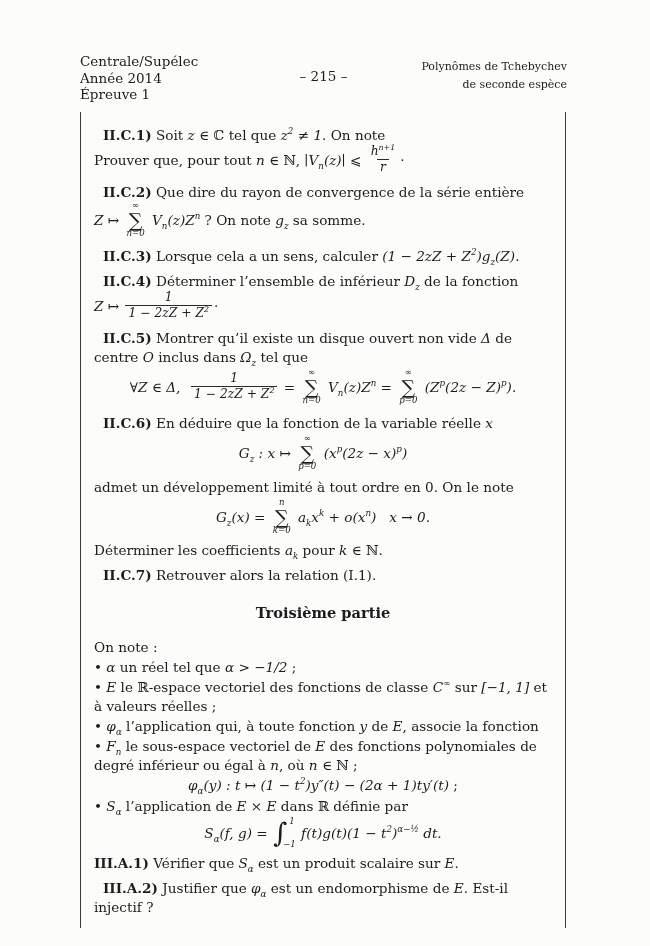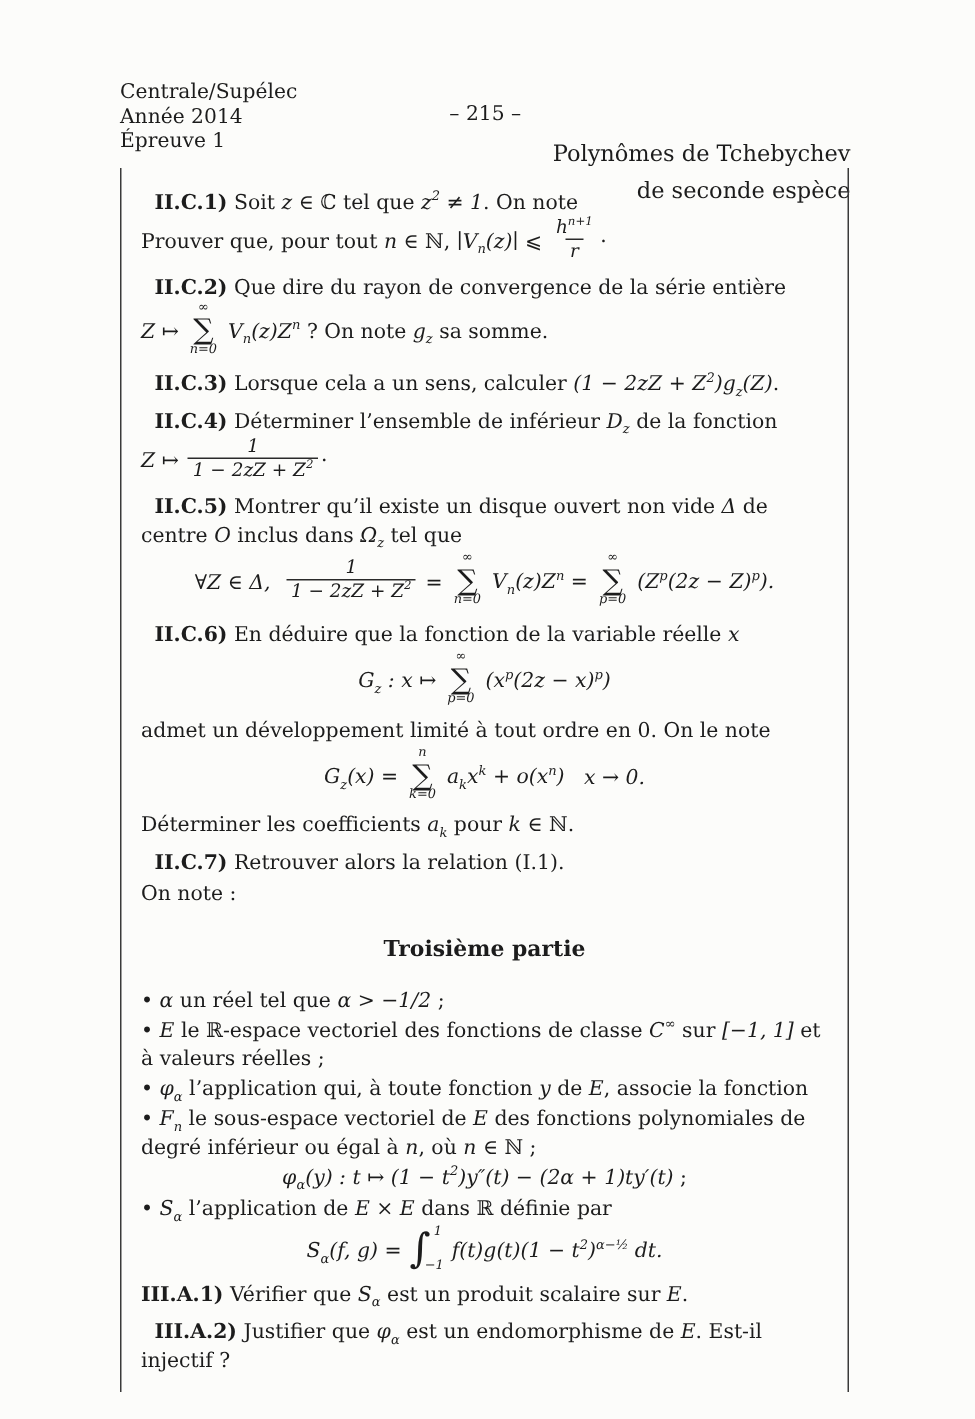--- a/index.html
+++ b/index.html
@@ -9,21 +9,21 @@
     font-family:"DejaVu Serif","Liberation Serif",serif;
     font-size:13.6px;line-height:1.4;
     position:relative;overflow:hidden;
   }
   .sheet{position:relative;width:650px;height:946px;}
 
   
   .hdr{position:absolute;left:80px;width:487px;top:53px;height:52px;}
   .h-left{position:absolute;left:0;top:0;font-size:13.5px;line-height:1.24;}
   .h-center{position:absolute;left:0;width:100%;text-align:center;top:14px;font-size:13.5px;}
-  .h-right{position:absolute;right:0;top:5px;text-align:right;font-size:15px;line-height:1.65;margin-top:32px;}
+  .h-right{position:absolute;right:0;top:5px;text-align:right;font-size:11px;line-height:1.65;}
 
   
   .bodybox{
     position:absolute;left:80px;top:112px;width:486px;min-height:769px;
     box-sizing:border-box;
     border-left:1px solid #3a3a3a;border-right:1px solid #3a3a3a;
     padding:8px 13px 10px 13px;
   }
   .blk{margin:0 0 1px 0;}
   .blk-q{margin-top:6px;text-indent:9px;}
@@ -113,22 +113,22 @@
           <span class="lim mi">p=0</span>
         </span><span class="mi"> (x<sup>p</sup>(2z − x)<sup>p</sup>)</span></div>
       <div class="blk blk-p"><span class="rm">admet un développement limité à tout ordre en 0. On le note</span></div>
       <div class="blk blk-f"><span class="mi">G<sub>z</sub>(x) = </span><span class="bigop">
           <span class="lim mi">n</span>
           <span class="op">∑</span>
           <span class="lim mi">k=0</span>
         </span><span class="mi"> a<sub>k</sub>x<sup>k</sup> + o(x<sup>n</sup>)</span><span class="rm">&nbsp;&nbsp;&nbsp;</span><span class="mi">x → 0.</span></div>
       <div class="blk blk-p"><span class="rm">Déterminer les coefficients </span><span class="mi">a<sub>k</sub></span><span class="rm"> pour </span><span class="mi">k ∈ </span><span class="rm">ℕ</span><span class="rm">.</span></div>
       <div class="blk blk-q"><span class="bf rm">II.C.7)</span><span class="rm"> Retrouver alors la relation (I.1).</span></div>
+      <div class="blk blk-h"><span class="bf rm">Troisième partie</span></div>
       <div class="blk blk-p"><span class="rm">On note&nbsp;:</span></div>
-      <div class="blk blk-h"><span class="bf rm">Troisième partie</span></div>
       <div class="blk blk-b"><span class="rm">• </span><span class="mi">α</span><span class="rm"> un réel tel que </span><span class="mi">α &gt; −1/2</span><span class="rm">&nbsp;;</span></div>
       <div class="blk blk-b"><span class="rm">• </span><span class="mi">E</span><span class="rm"> le </span><span class="rm">ℝ</span><span class="rm">-espace vectoriel des fonctions de classe </span><span class="mi">C<sup>∞</sup></span><span class="rm"> sur </span><span class="mi">[−1, 1]</span><span class="rm"> et à valeurs réelles&nbsp;;</span></div>
       <div class="blk blk-b"><span class="rm">• </span><span class="mi">φ<sub>α</sub></span><span class="rm"> l’application qui, à toute fonction </span><span class="mi">y</span><span class="rm"> de </span><span class="mi">E</span><span class="rm">, associe la fonction</span></div>
       <div class="blk blk-b"><span class="rm">• </span><span class="mi">F<sub>n</sub></span><span class="rm"> le sous-espace vectoriel de </span><span class="mi">E</span><span class="rm"> des fonctions polynomiales de degré inférieur ou égal à </span><span class="mi">n</span><span class="rm">, où </span><span class="mi">n ∈ </span><span class="rm">ℕ</span><span class="rm">&nbsp;;</span></div>
       <div class="blk blk-fs"><span class="mi">φ<sub>α</sub>(y) : t ↦ (1 − t<sup>2</sup>)y″(t) − (2α + 1)ty′(t)</span><span class="rm">&nbsp;;</span></div>
       <div class="blk blk-b"><span class="rm">• </span><span class="mi">S<sub>α</sub></span><span class="rm"> l’application de </span><span class="mi">E × E</span><span class="rm"> dans </span><span class="rm">ℝ</span><span class="rm"> définie par</span></div>
       <div class="blk blk-f"><span class="mi">S<sub>α</sub>(f, g) = </span><span class="intwrap">
           <span class="intsym">∫</span>
           <span class="intlims">
             <span class="isup mi">1</span>

